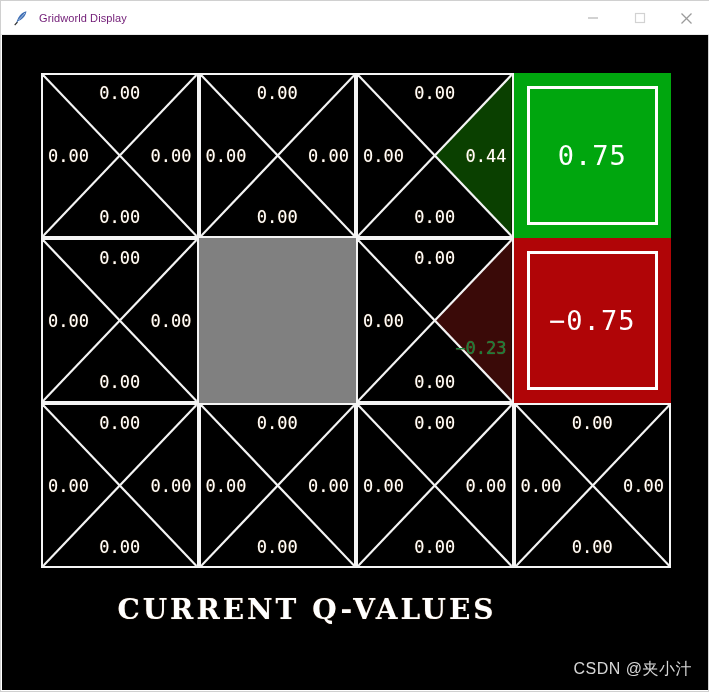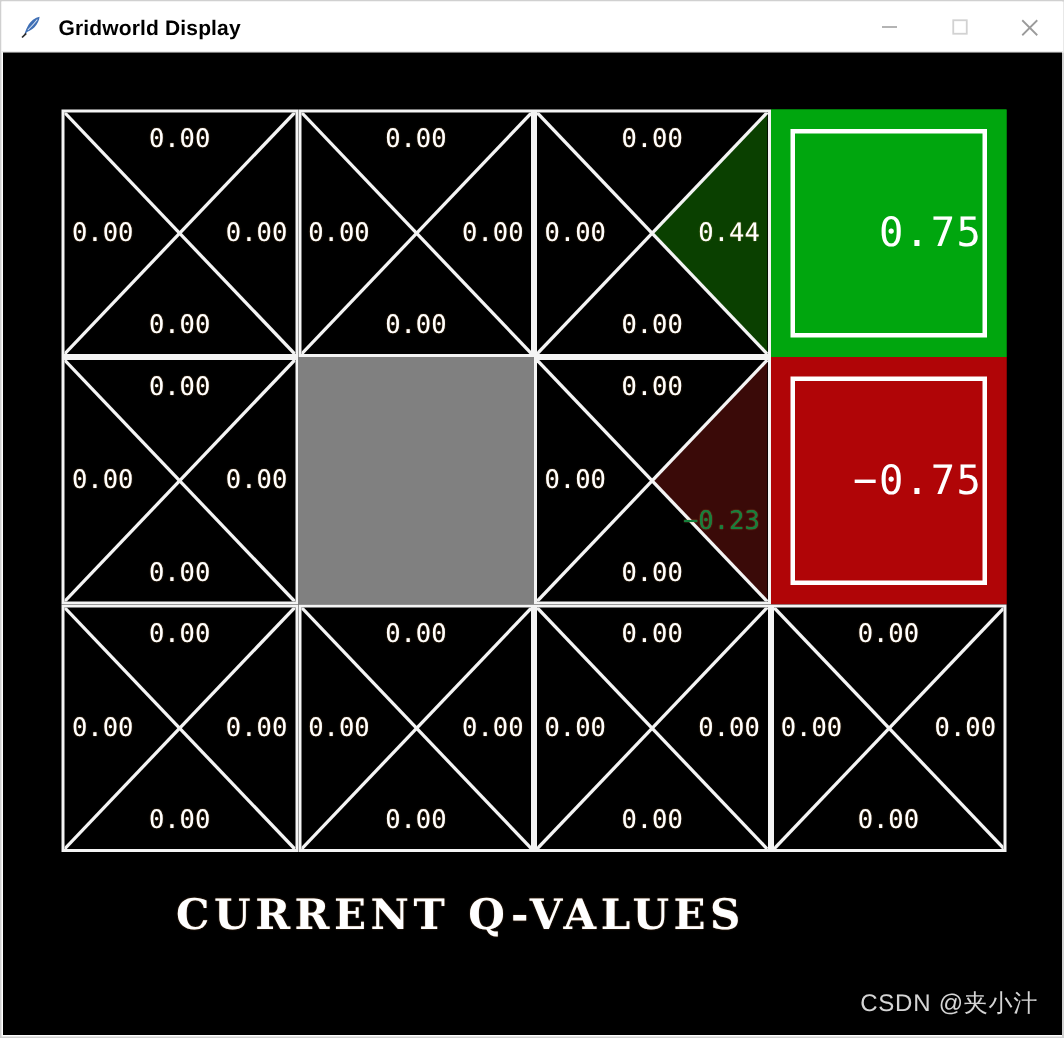--- a/index.html
+++ b/index.html
@@ -39,26 +39,25 @@
     width: 24px;
     height: 24px;
     margin-left: 8px;
     margin-right: 6px;
     flex: 0 0 auto;
     display: flex;
     align-items: center;
     justify-content: center;
   }
   .title-text {
-    font-size: 14px;
-    color: #000000;
+    font-size: 11px;
+    color: #701a75;
     font-family: "Liberation Sans", sans-serif;
     letter-spacing: 0.1px;
     white-space: nowrap;
-    font-weight: bold;
   }
   .win-controls {
     position: absolute;
     right: 0; top: 0;
     height: 34px;
     display: flex;
     align-items: stretch;
   }
   .win-btn {
     width: 47px;
@@ -137,21 +136,21 @@
   }
   .cell.terminal.good { background: #00a60e; border-color: #00a60e; }
   .cell.terminal.bad  { background: #b00507; border-color: #b00507; }
   .term-inner {
     position: absolute;
     left: 11px; top: 11px; right: 11px; bottom: 11px;
     border: 3px solid #ffffff;
     box-sizing: border-box;
     display: flex;
     align-items: center;
-    justify-content: flex-end;
+    justify-content: center;
   }
   .term-val {
     color: #ffffff;
     font-family: "DejaVu Sans Mono", "Liberation Mono", monospace;
     font-size: 27px;
     line-height: 1;
     letter-spacing: 1px;
   }
 
   

